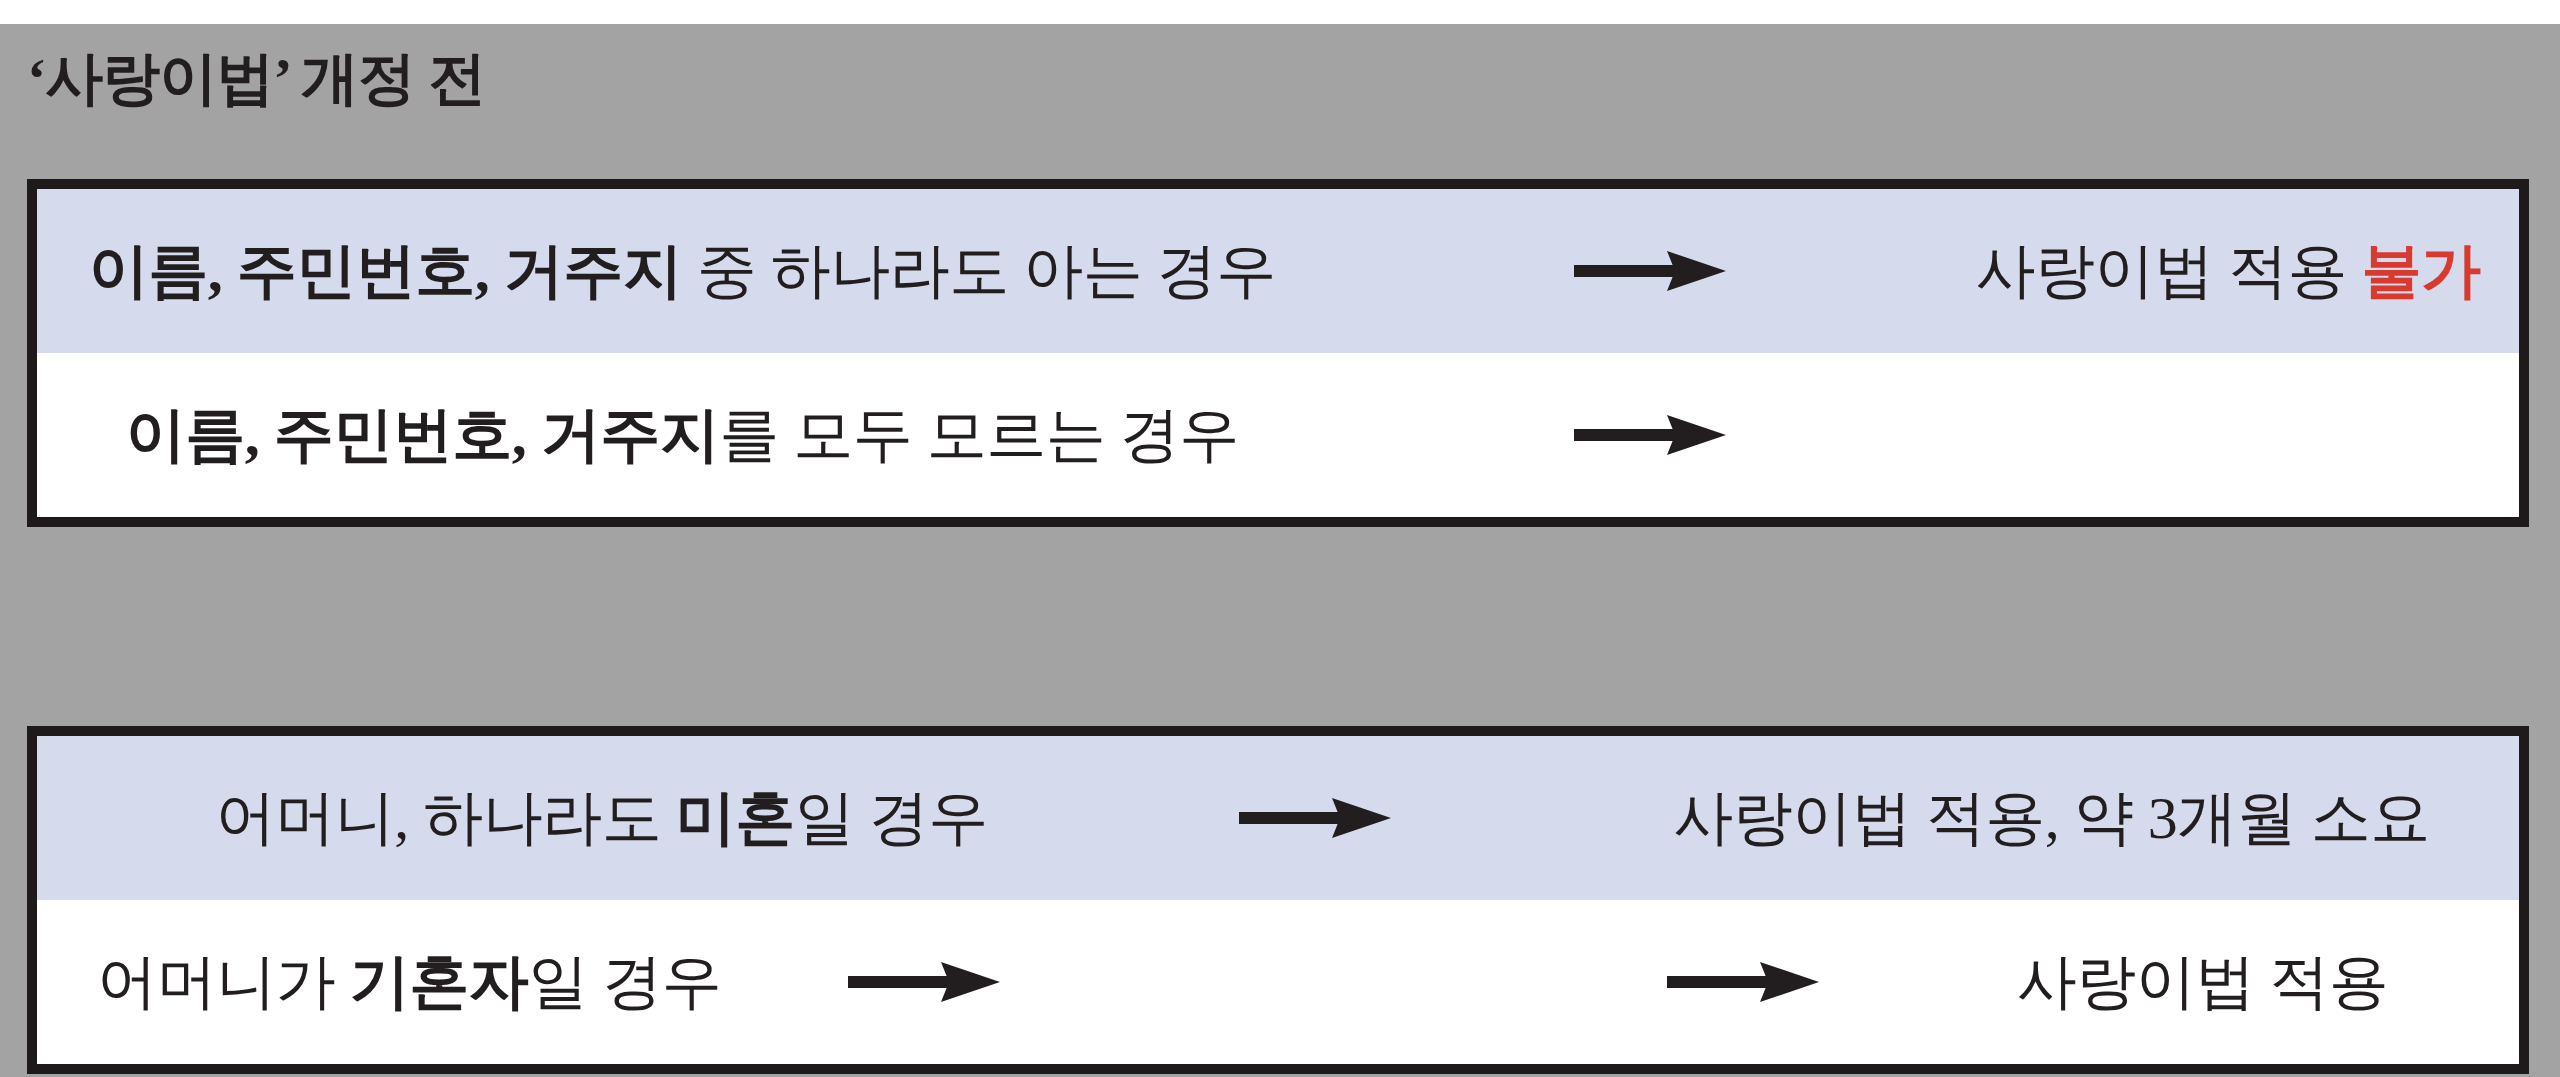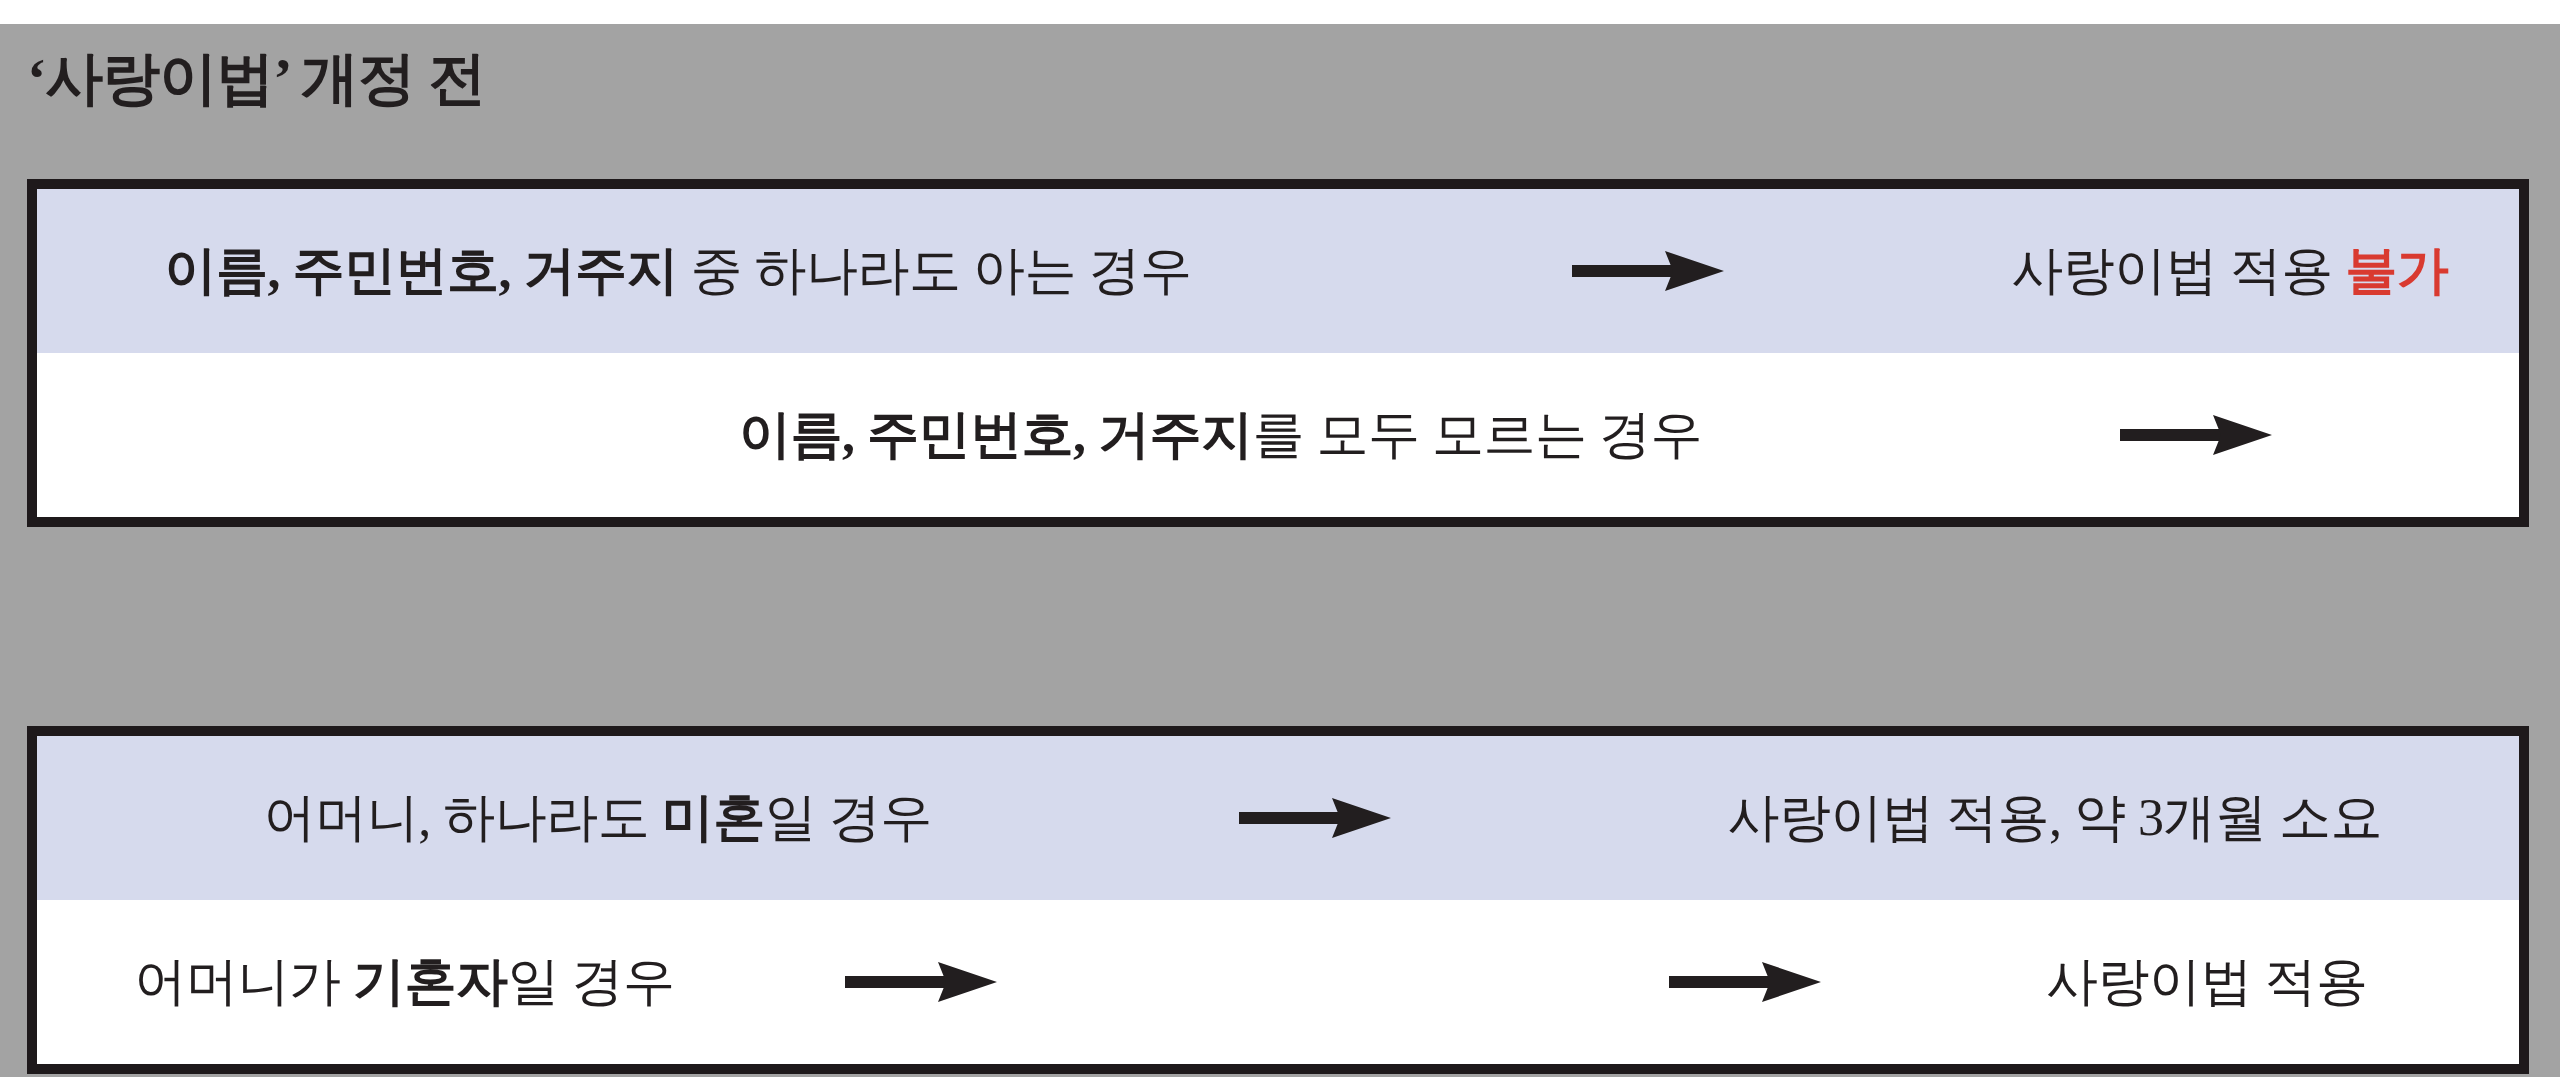--- a/index.html
+++ b/index.html
@@ -41,26 +41,25 @@
     display: flex;
     flex-direction: column;
   }
   .box-before { top: 155px; }
   .box-after  { top: 702px; }
 
   .row {
     flex: 1 1 0;
     display: flex;
     align-items: stretch;
-    font-size: 52px;
+    font-size: 60px;
     letter-spacing: -0.5px;
-    gap: 8px;
   }
   .row.shaded { background: #d6daed; }
-  .row.plain  { background: #ffffff; justify-content: flex-end; }
+  .row.plain  { background: #ffffff; }
 
   .cell {
     display: flex;
     align-items: center;
     justify-content: center;
     box-sizing: border-box;
     white-space: nowrap;
   }
   .bold { font-weight: 700; }
   .em {

